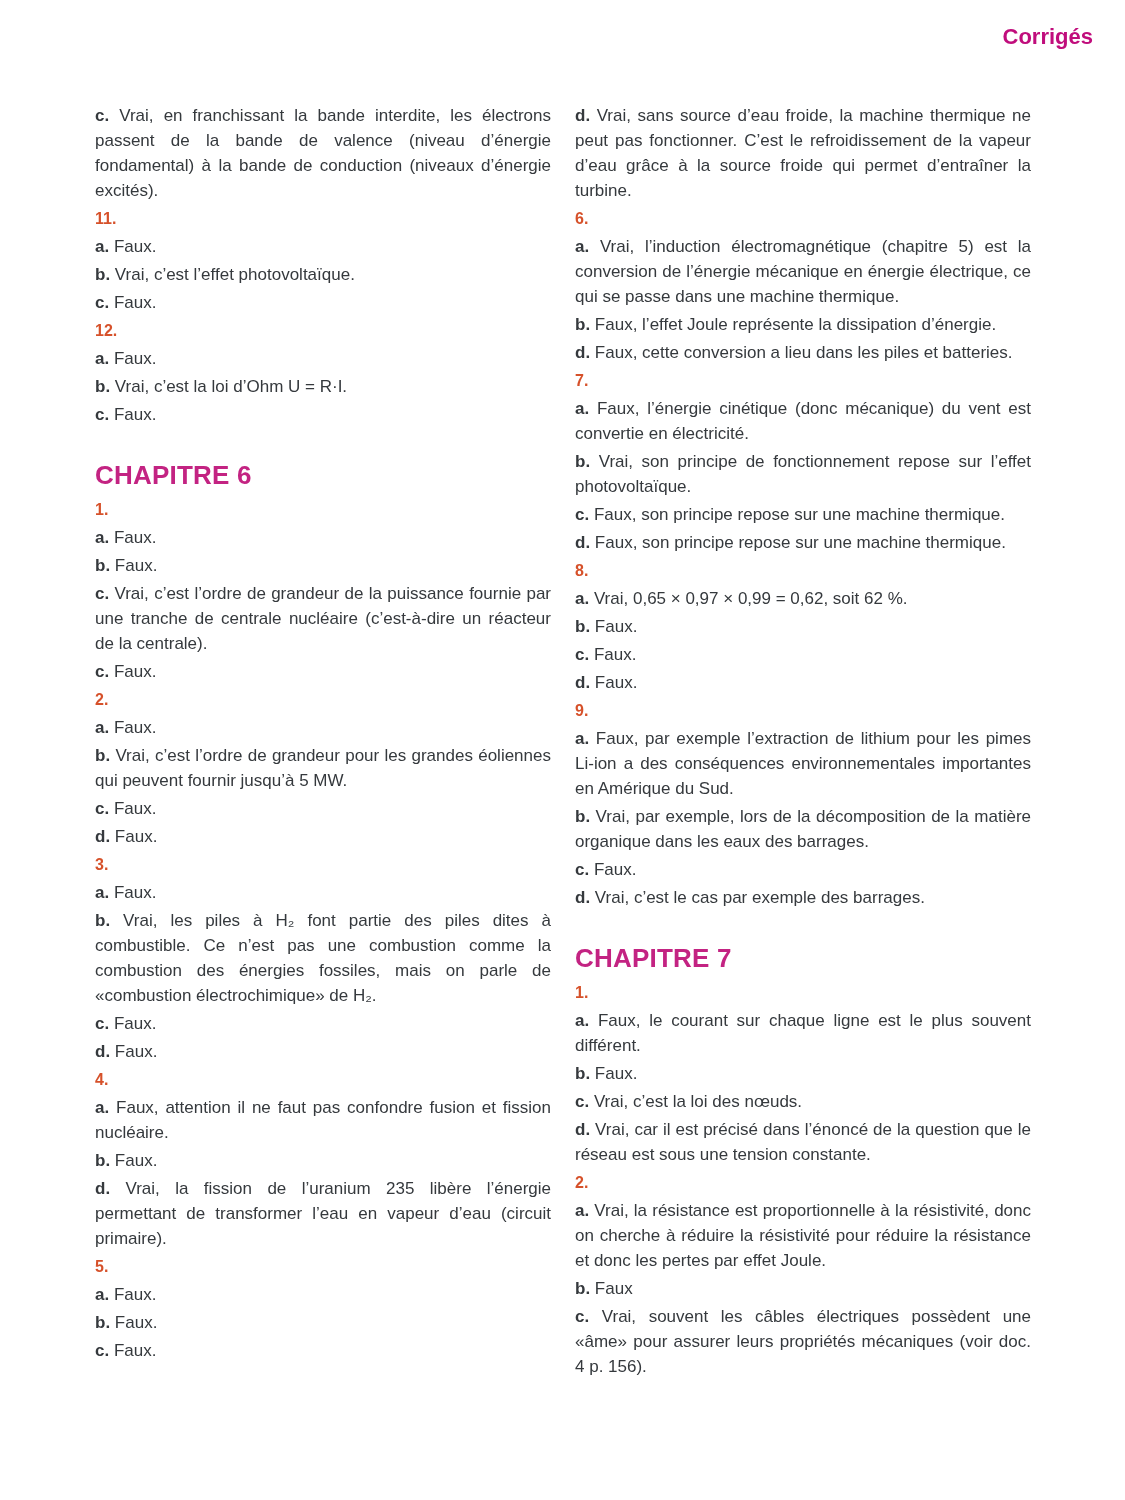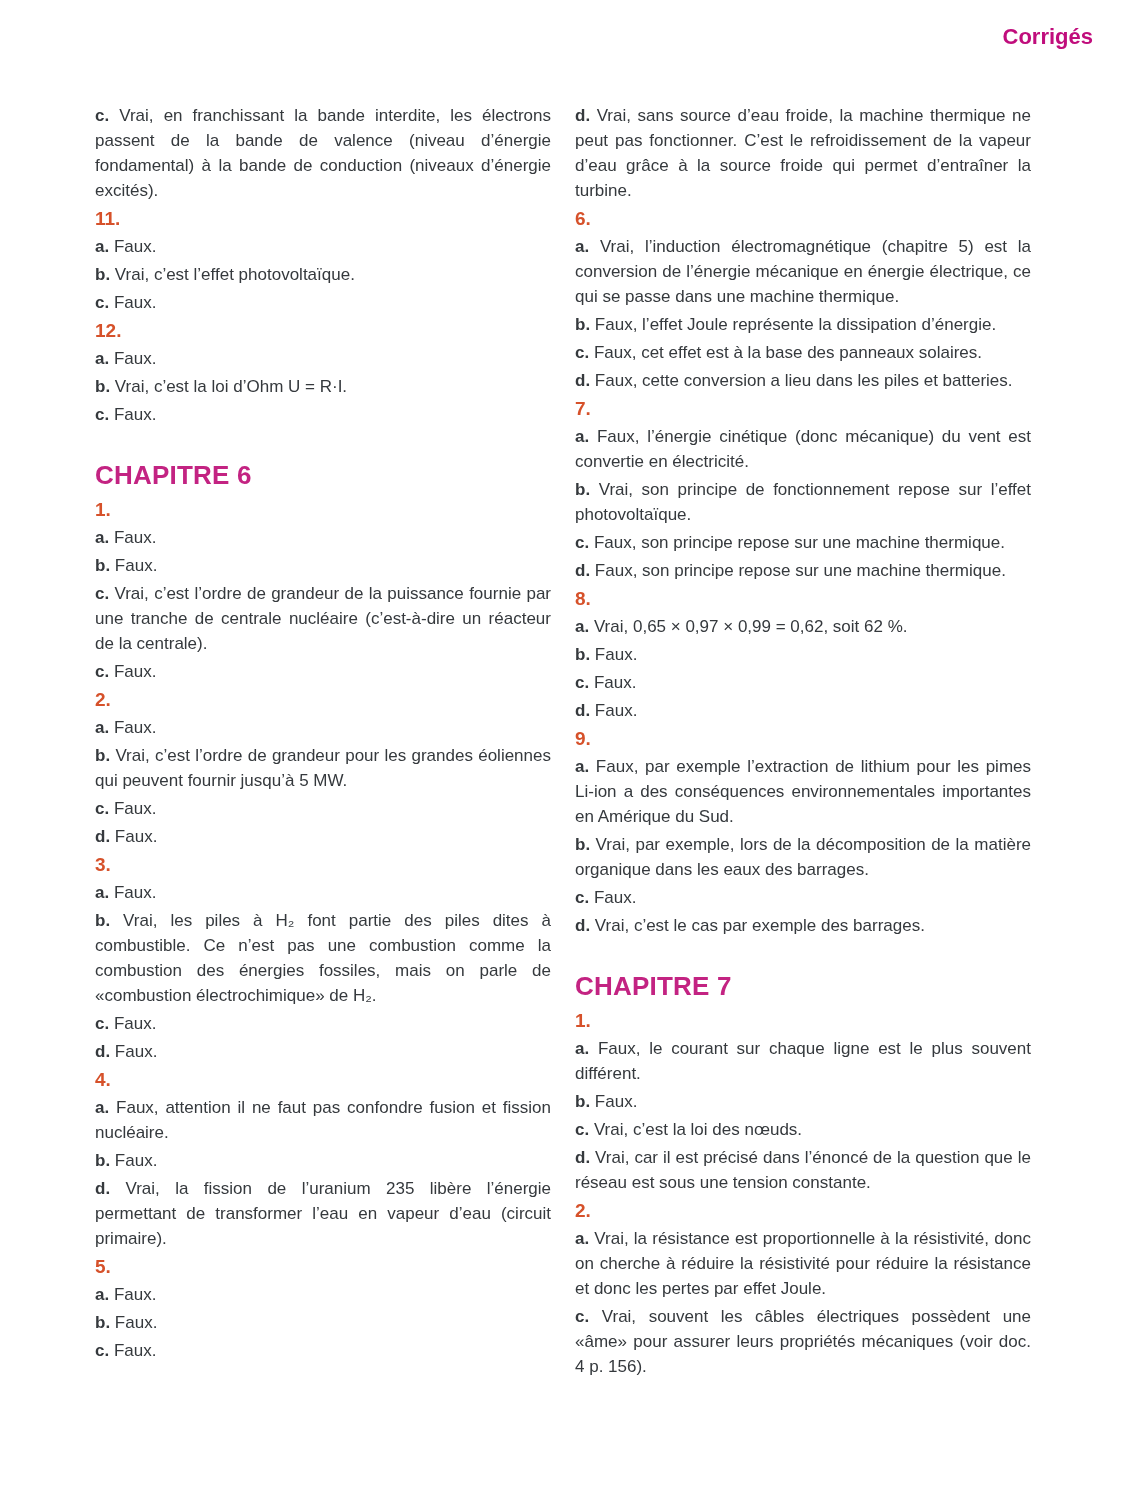--- a/index.html
+++ b/index.html
@@ -41,21 +41,21 @@
     font-size:17px;
     line-height:25px;
     margin:0 0 3px 0;
     text-align:justify;
     color:var(--c-body);
   }
   .answer strong{
     font-weight:bold;
   }
   .qnum{
-    font-size:19px;
+    font-size:16px;
     line-height:25px;
     margin:1px 0 3px 0;
     font-weight:bold;
     color:var(--c-number);
   }
   .chapter{
     font-size:26px;
     line-height:30px;
     margin:33px 0 7px 0;
     font-weight:bold;
@@ -111,21 +111,20 @@
       <p class="qnum">5.</p>
       <p class="answer"><strong>a.</strong> Faux.</p>
       <p class="answer"><strong>b.</strong> Faux.</p>
       <p class="answer"><strong>c.</strong> Faux.</p>
     </div>
   <div class="col">
       <p class="answer"><strong>d.</strong> Vrai, sans source d’eau froide, la machine thermique ne peut pas fonctionner. C’est le refroidissement de la vapeur d’eau grâce à la source froide qui permet d’entraîner la turbine.</p>
       <p class="qnum">6.</p>
       <p class="answer"><strong>a.</strong> Vrai, l’induction électromagnétique (chapitre 5) est la conversion de l’énergie mécanique en énergie électrique, ce qui se passe dans une machine thermique.</p>
       <p class="answer"><strong>b.</strong> Faux, l’effet Joule représente la dissipation d’énergie.</p>
-      <p class="answer"><strong>c.</strong> Faux, cet effet est à la base des panneaux solaires.</p>
       <p class="answer"><strong>d.</strong> Faux, cette conversion a lieu dans les piles et batteries.</p>
       <p class="qnum">7.</p>
       <p class="answer"><strong>a.</strong> Faux, l’énergie cinétique (donc mécanique) du vent est convertie en électricité.</p>
       <p class="answer"><strong>b.</strong> Vrai, son principe de fonctionnement repose sur l’effet photovoltaïque.</p>
       <p class="answer"><strong>c.</strong> Faux, son principe repose sur une machine thermique.</p>
       <p class="answer"><strong>d.</strong> Faux, son principe repose sur une machine thermique.</p>
       <p class="qnum">8.</p>
       <p class="answer"><strong>a.</strong> Vrai, 0,65 × 0,97 × 0,99 = 0,62, soit 62 %.</p>
       <p class="answer"><strong>b.</strong> Faux.</p>
       <p class="answer"><strong>c.</strong> Faux.</p>
@@ -136,17 +135,18 @@
       <p class="answer"><strong>c.</strong> Faux.</p>
       <p class="answer"><strong>d.</strong> Vrai, c’est le cas par exemple des barrages.</p>
       <h2 class="chapter">CHAPITRE 7</h2>
       <p class="qnum">1.</p>
       <p class="answer"><strong>a.</strong> Faux, le courant sur chaque ligne est le plus souvent différent.</p>
       <p class="answer"><strong>b.</strong> Faux.</p>
       <p class="answer"><strong>c.</strong> Vrai, c’est la loi des nœuds.</p>
       <p class="answer"><strong>d.</strong> Vrai, car il est précisé dans l’énoncé de la question que le réseau est sous une tension constante.</p>
       <p class="qnum">2.</p>
       <p class="answer"><strong>a.</strong> Vrai, la résistance est proportionnelle à la résistivité, donc on cherche à réduire la résistivité pour réduire la résistance et donc les pertes par effet Joule.</p>
+      <p class="answer"><strong>b.</strong> Faux</p>
       <p class="answer"><strong>c.</strong> Vrai, souvent les câbles électriques possèdent une «âme» pour assurer leurs propriétés mécaniques (voir doc. 4 p. 156).</p>
     </div>
 </div>
 
 <div class="page-number">319</div>
 
 </body></html>

